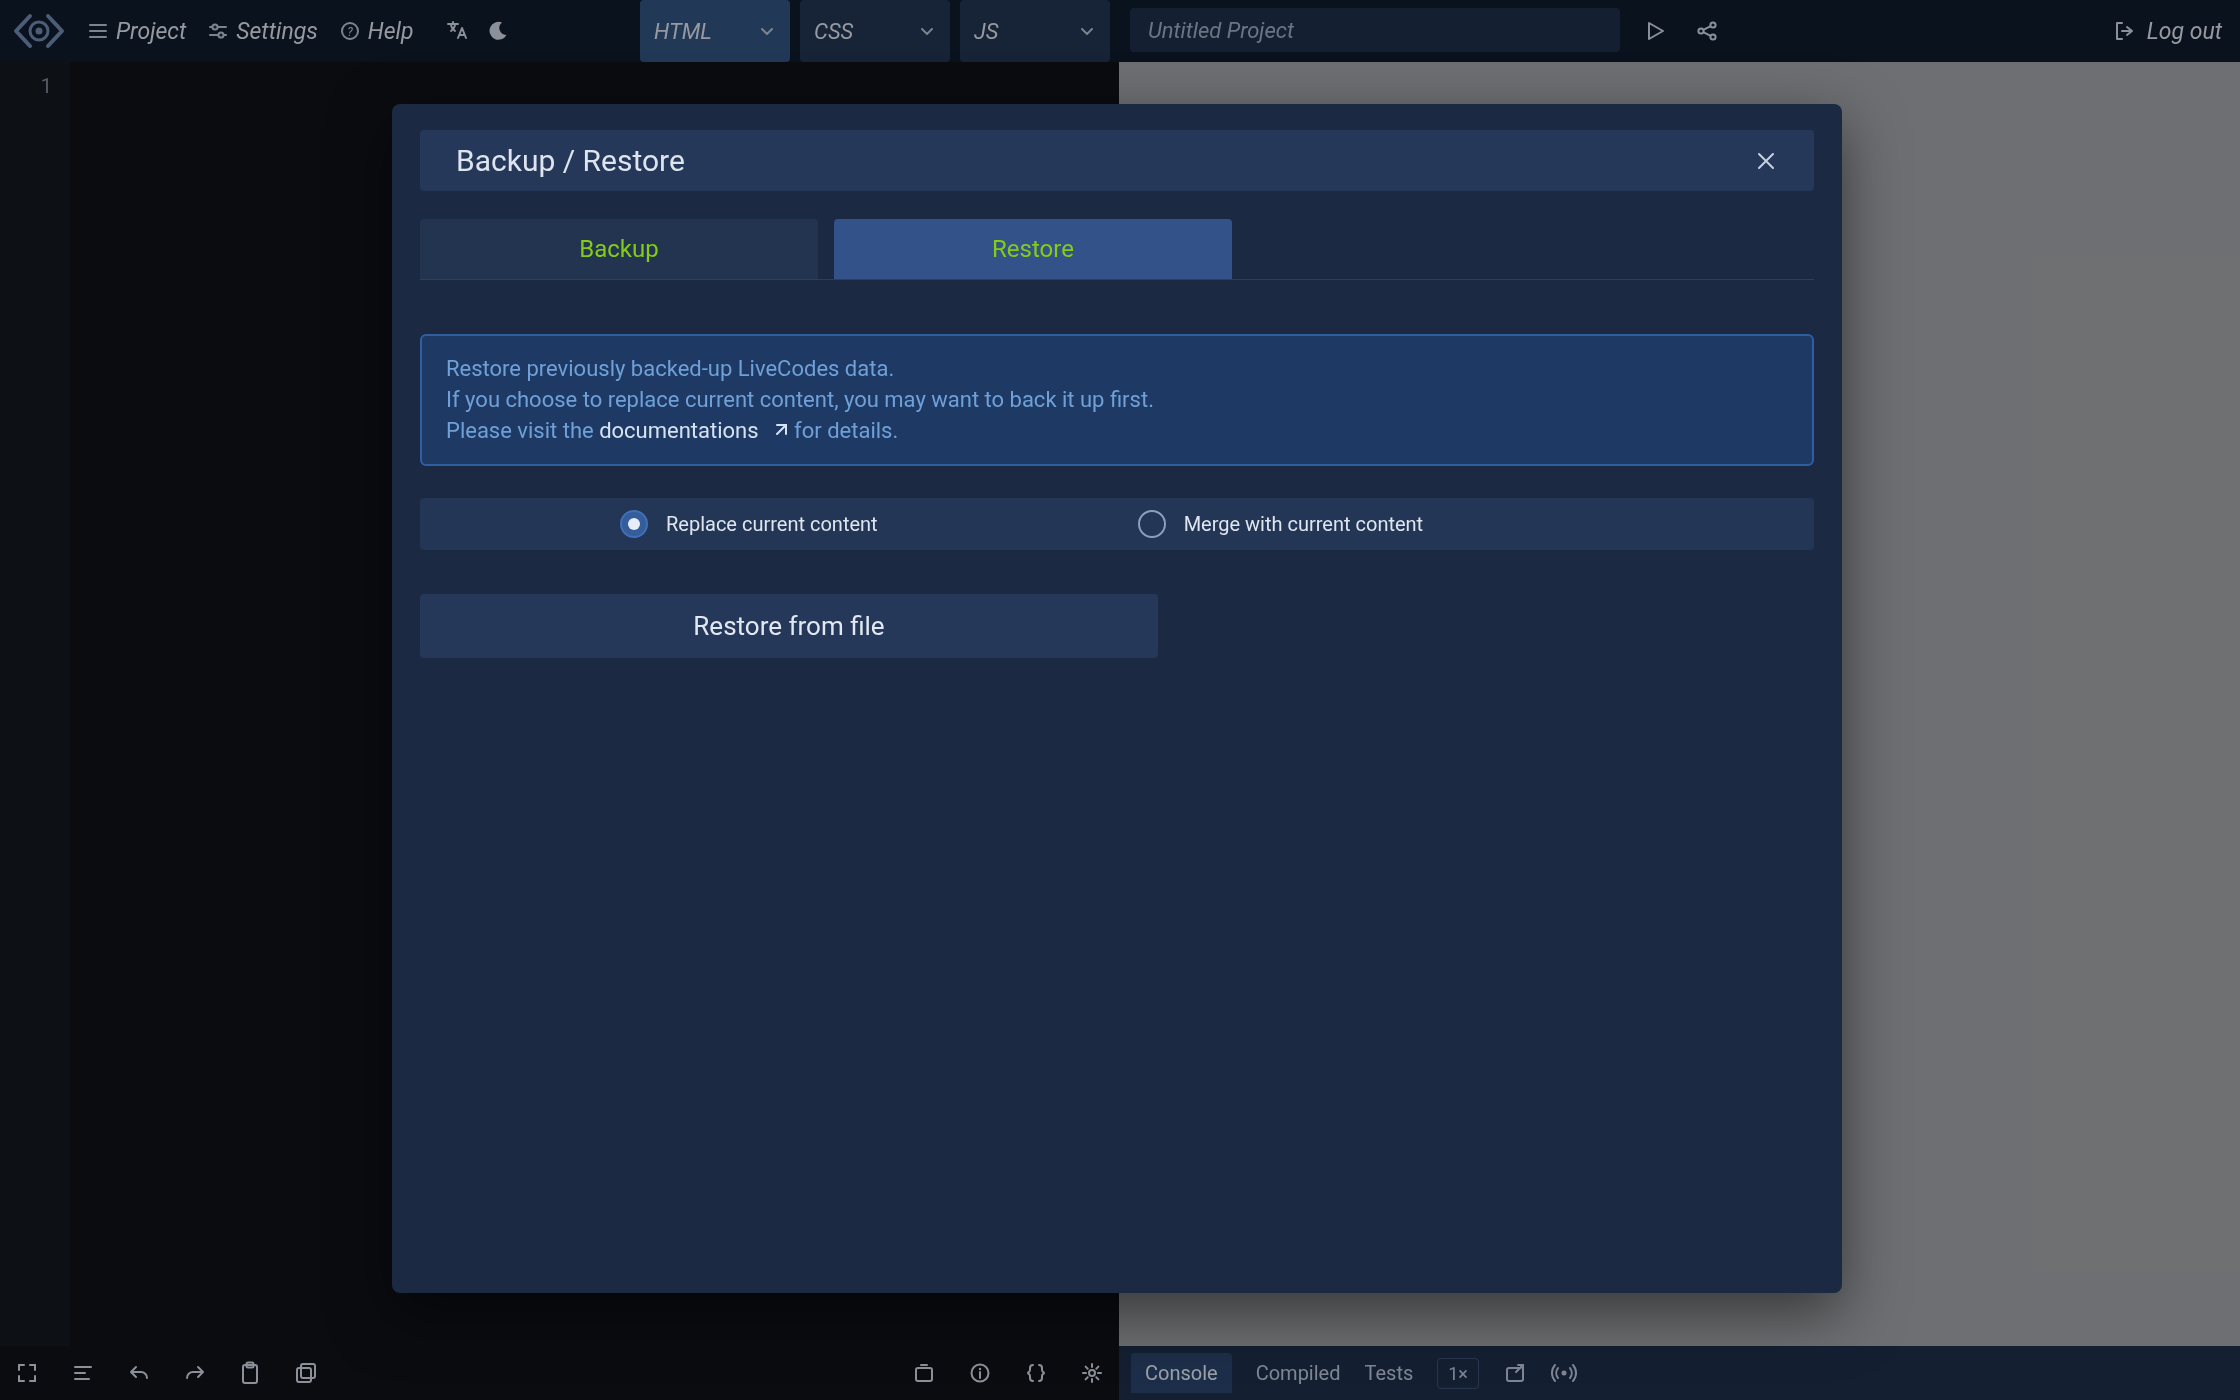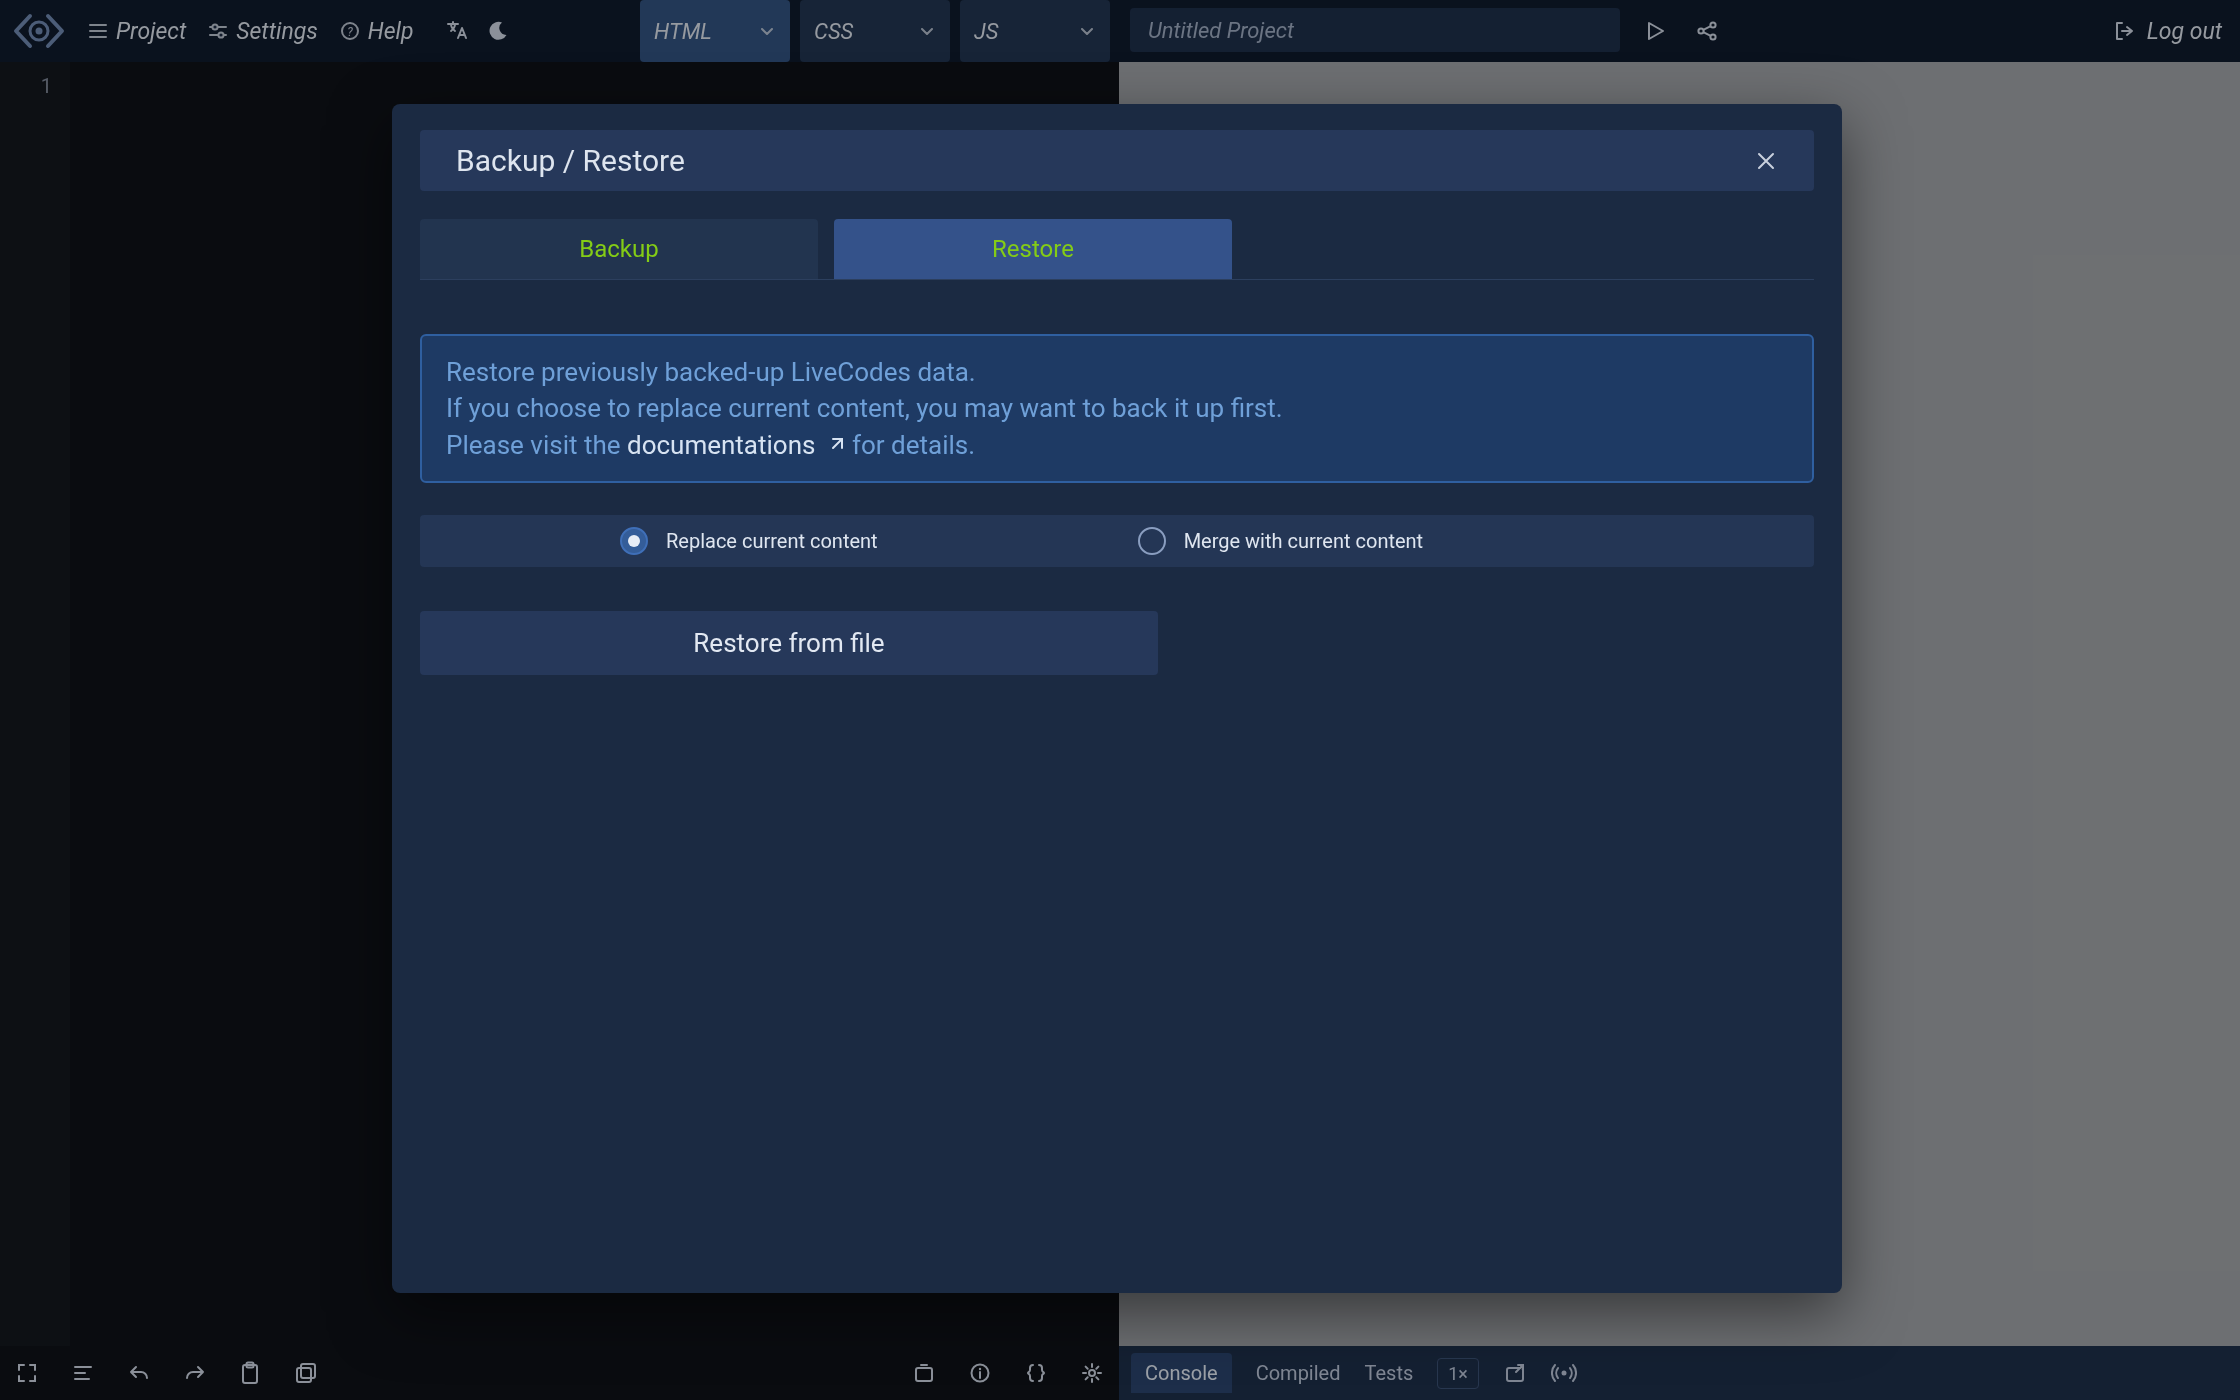--- a/index.html
+++ b/index.html
@@ -69,21 +69,21 @@
   
   .modal{position:absolute;left:392px;top:104px;width:1450px;height:1189px;background:var(--modal-bg);border-radius:8px;box-shadow:0 20px 60px rgba(0,0,0,0.5);padding:26px 28px;}
   .modal-header{background:var(--panel-header);border-radius:4px;height:61px;display:flex;align-items:center;justify-content:space-between;padding:0 36px;}
   .modal-title{font-size:30px;color:#dee5ef;}
   .modal-close{color:#c8d0dd;cursor:pointer;}
 
   .modal-tabs{display:flex;margin-top:28px;border-bottom:1px solid #2c3f5e;}
   .modal-tab{flex:0 0 398px;height:60px;display:flex;align-items:center;justify-content:center;font-size:24px;color:#84cc16;background:var(--tab-bg);margin-right:16px;border-radius:4px 4px 0 0;cursor:pointer;}
   .modal-tab.active{background:#34528a;}
 
-  .info-box{margin-top:54px;border:2px solid #2f5fa0;border-radius:6px;background:#1e3a64;padding:18px 24px;color:#6fa0d8;font-size:26px;line-height:1.4;}
+  .info-box{margin-top:54px;border:2px solid #2f5fa0;border-radius:6px;background:#1e3a64;padding:18px 24px;color:#6fa0d8;font-size:22px;line-height:1.4;}
   .info-box a{color:#d7e3f2;text-decoration:none;}
   .info-box .ext{display:inline-flex;align-items:center;gap:12px;}
 
   .radio-row{margin-top:32px;background:var(--panel-row);border-radius:4px;height:52px;display:flex;align-items:center;padding:0 20px;gap:80px;}
   .radio-opt{display:flex;align-items:center;gap:18px;font-size:20px;color:#dfe6f0;cursor:pointer;}
   .radio-outer{width:28px;height:28px;border-radius:50%;border:2px solid #8a9ec0;display:flex;align-items:center;justify-content:center;}
   .radio-outer.sel{border-color:#3f6fb8;background:#345d99;}
   .radio-inner{width:12px;height:12px;border-radius:50%;background:#e7edf6;}
   .radio-opt.first{margin-left:180px;}
   .radio-opt.second{margin-left:180px;}

